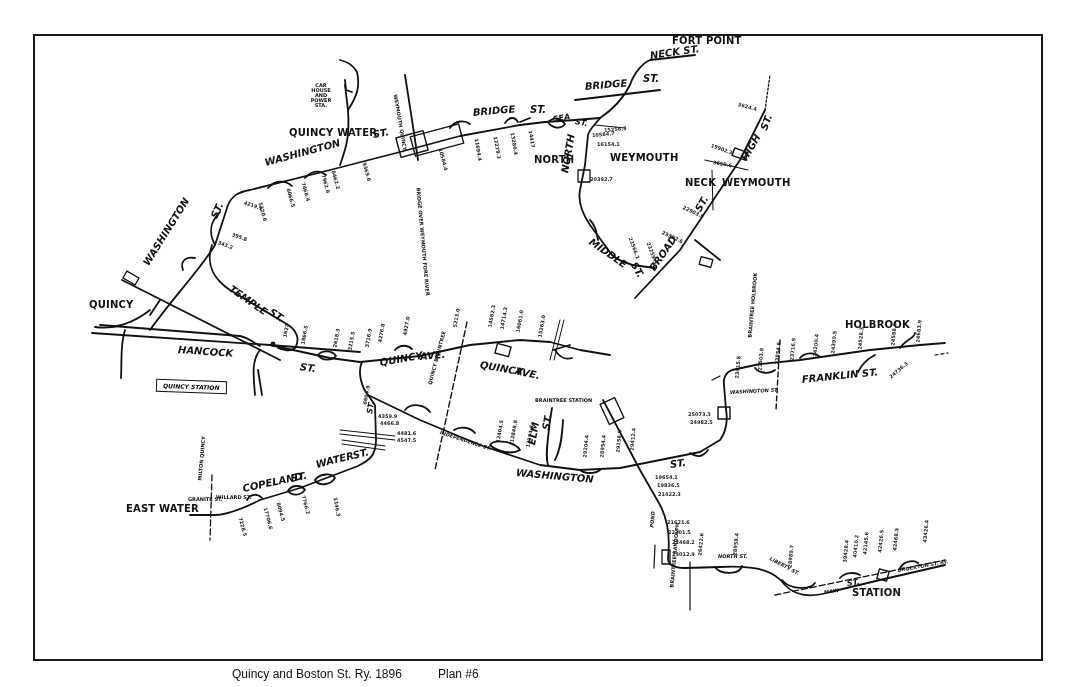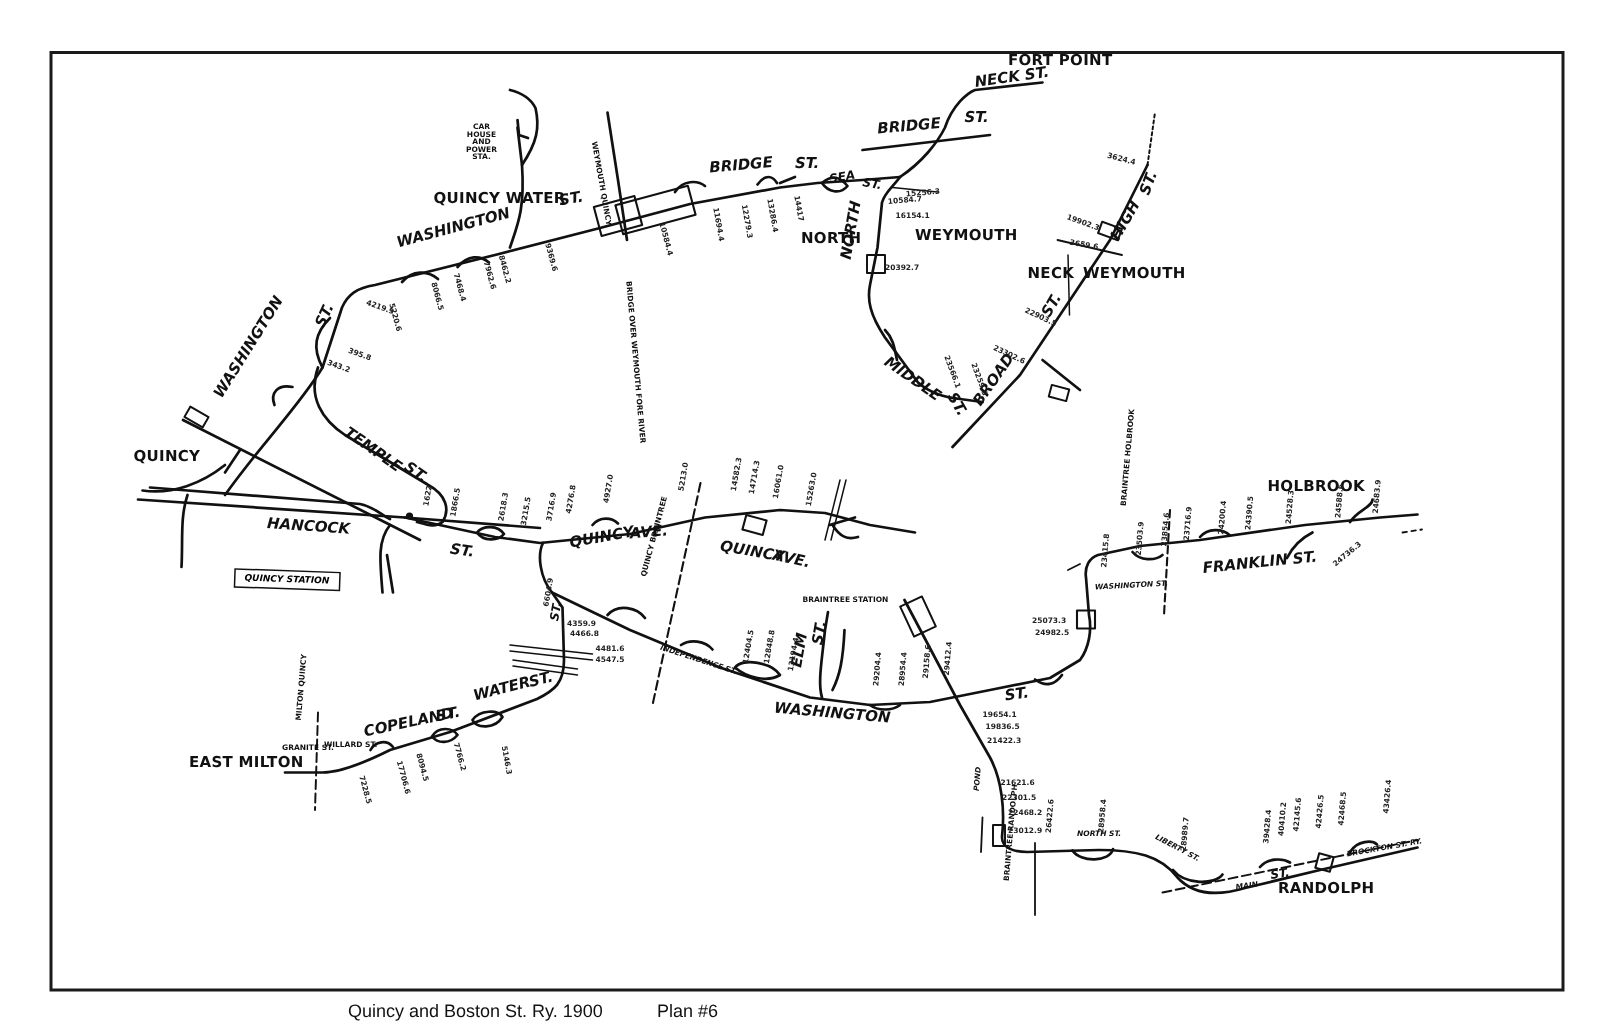--- a/index.html
+++ b/index.html
@@ -126,22 +126,22 @@
 </svg>
 
 <div class="lbl town" style="left:672px; top:36px;">FORT POINT</div>
 <div class="lbl town" style="left:289px; top:128px;">QUINCY WATER</div>
 <div class="lbl town" style="left:534px; top:155px;">NORTH</div>
 <div class="lbl town" style="left:610px; top:153px;">WEYMOUTH</div>
 <div class="lbl town" style="left:685px; top:178px;">NECK</div>
 <div class="lbl town" style="left:722px; top:178px;">WEYMOUTH</div>
 <div class="lbl town" style="left:89px; top:300px;">QUINCY</div>
 <div class="lbl town" style="left:845px; top:320px;text-align:center;">HOLBROOK</div>
-<div class="lbl town" style="left:126px; top:504px;">EAST MILTON</div>
-<div class="lbl town" style="left:852px; top:588px;">RANDOLPH</div>
+<div class="lbl town" style="left:126px; top:504px;">EAST WATER</div>
+<div class="lbl town" style="left:852px; top:588px;">STATION</div>
 
 <div class="lbl street" style="left:650px; top:51px; transform:rotate(-8deg);">NECK ST.</div>
 <div class="lbl street" style="left:585px; top:82px; transform:rotate(-5deg);">BRIDGE</div>
 <div class="lbl street" style="left:643px; top:74px;">ST.</div>
 <div class="lbl street" style="left:473px; top:108px; transform:rotate(-5deg);">BRIDGE</div>
 <div class="lbl street" style="left:530px; top:105px;">ST.</div>
 <div class="lbl street" style="left:373px; top:130px; transform:rotate(-10deg);">ST.</div>
 <div class="lbl street" style="left:265px; top:158px; transform:rotate(-15deg);">WASHINGTON</div>
 <div class="lbl street" style="left:214px; top:213px; transform:rotate(-65deg);">ST.</div>
 <div class="lbl street" style="left:146px; top:260px; transform:rotate(-58deg);">WASHINGTON</div>
@@ -271,14 +271,14 @@
 <div class="lbl num" style="left:700px; top:553px; transform:rotate(-85deg);">26422.6</div>
 <div class="lbl num" style="left:735px; top:553px; transform:rotate(-85deg);">28958.4</div>
 <div class="lbl num" style="left:790px; top:565px; transform:rotate(-85deg);">28989.7</div>
 <div class="lbl num" style="left:845px; top:560px; transform:rotate(-85deg);">39428.4</div>
 <div class="lbl num" style="left:855px; top:555px; transform:rotate(-85deg);">40410.2</div>
 <div class="lbl num" style="left:865px; top:552px; transform:rotate(-85deg);">42145.6</div>
 <div class="lbl num" style="left:880px; top:550px; transform:rotate(-85deg);">42426.5</div>
 <div class="lbl num" style="left:895px; top:548px; transform:rotate(-85deg);">42468.5</div>
 <div class="lbl num" style="left:925px; top:540px; transform:rotate(-85deg);">43426.4</div>
 
-<div class="caption" style="left:232px;">Quincy and Boston St. Ry. 1900</div>
+<div class="caption" style="left:232px;">Quincy and Boston St. Ry. 1896</div>
 <div class="caption" style="left:438px;">Plan #6</div>
 
 </body></html>

